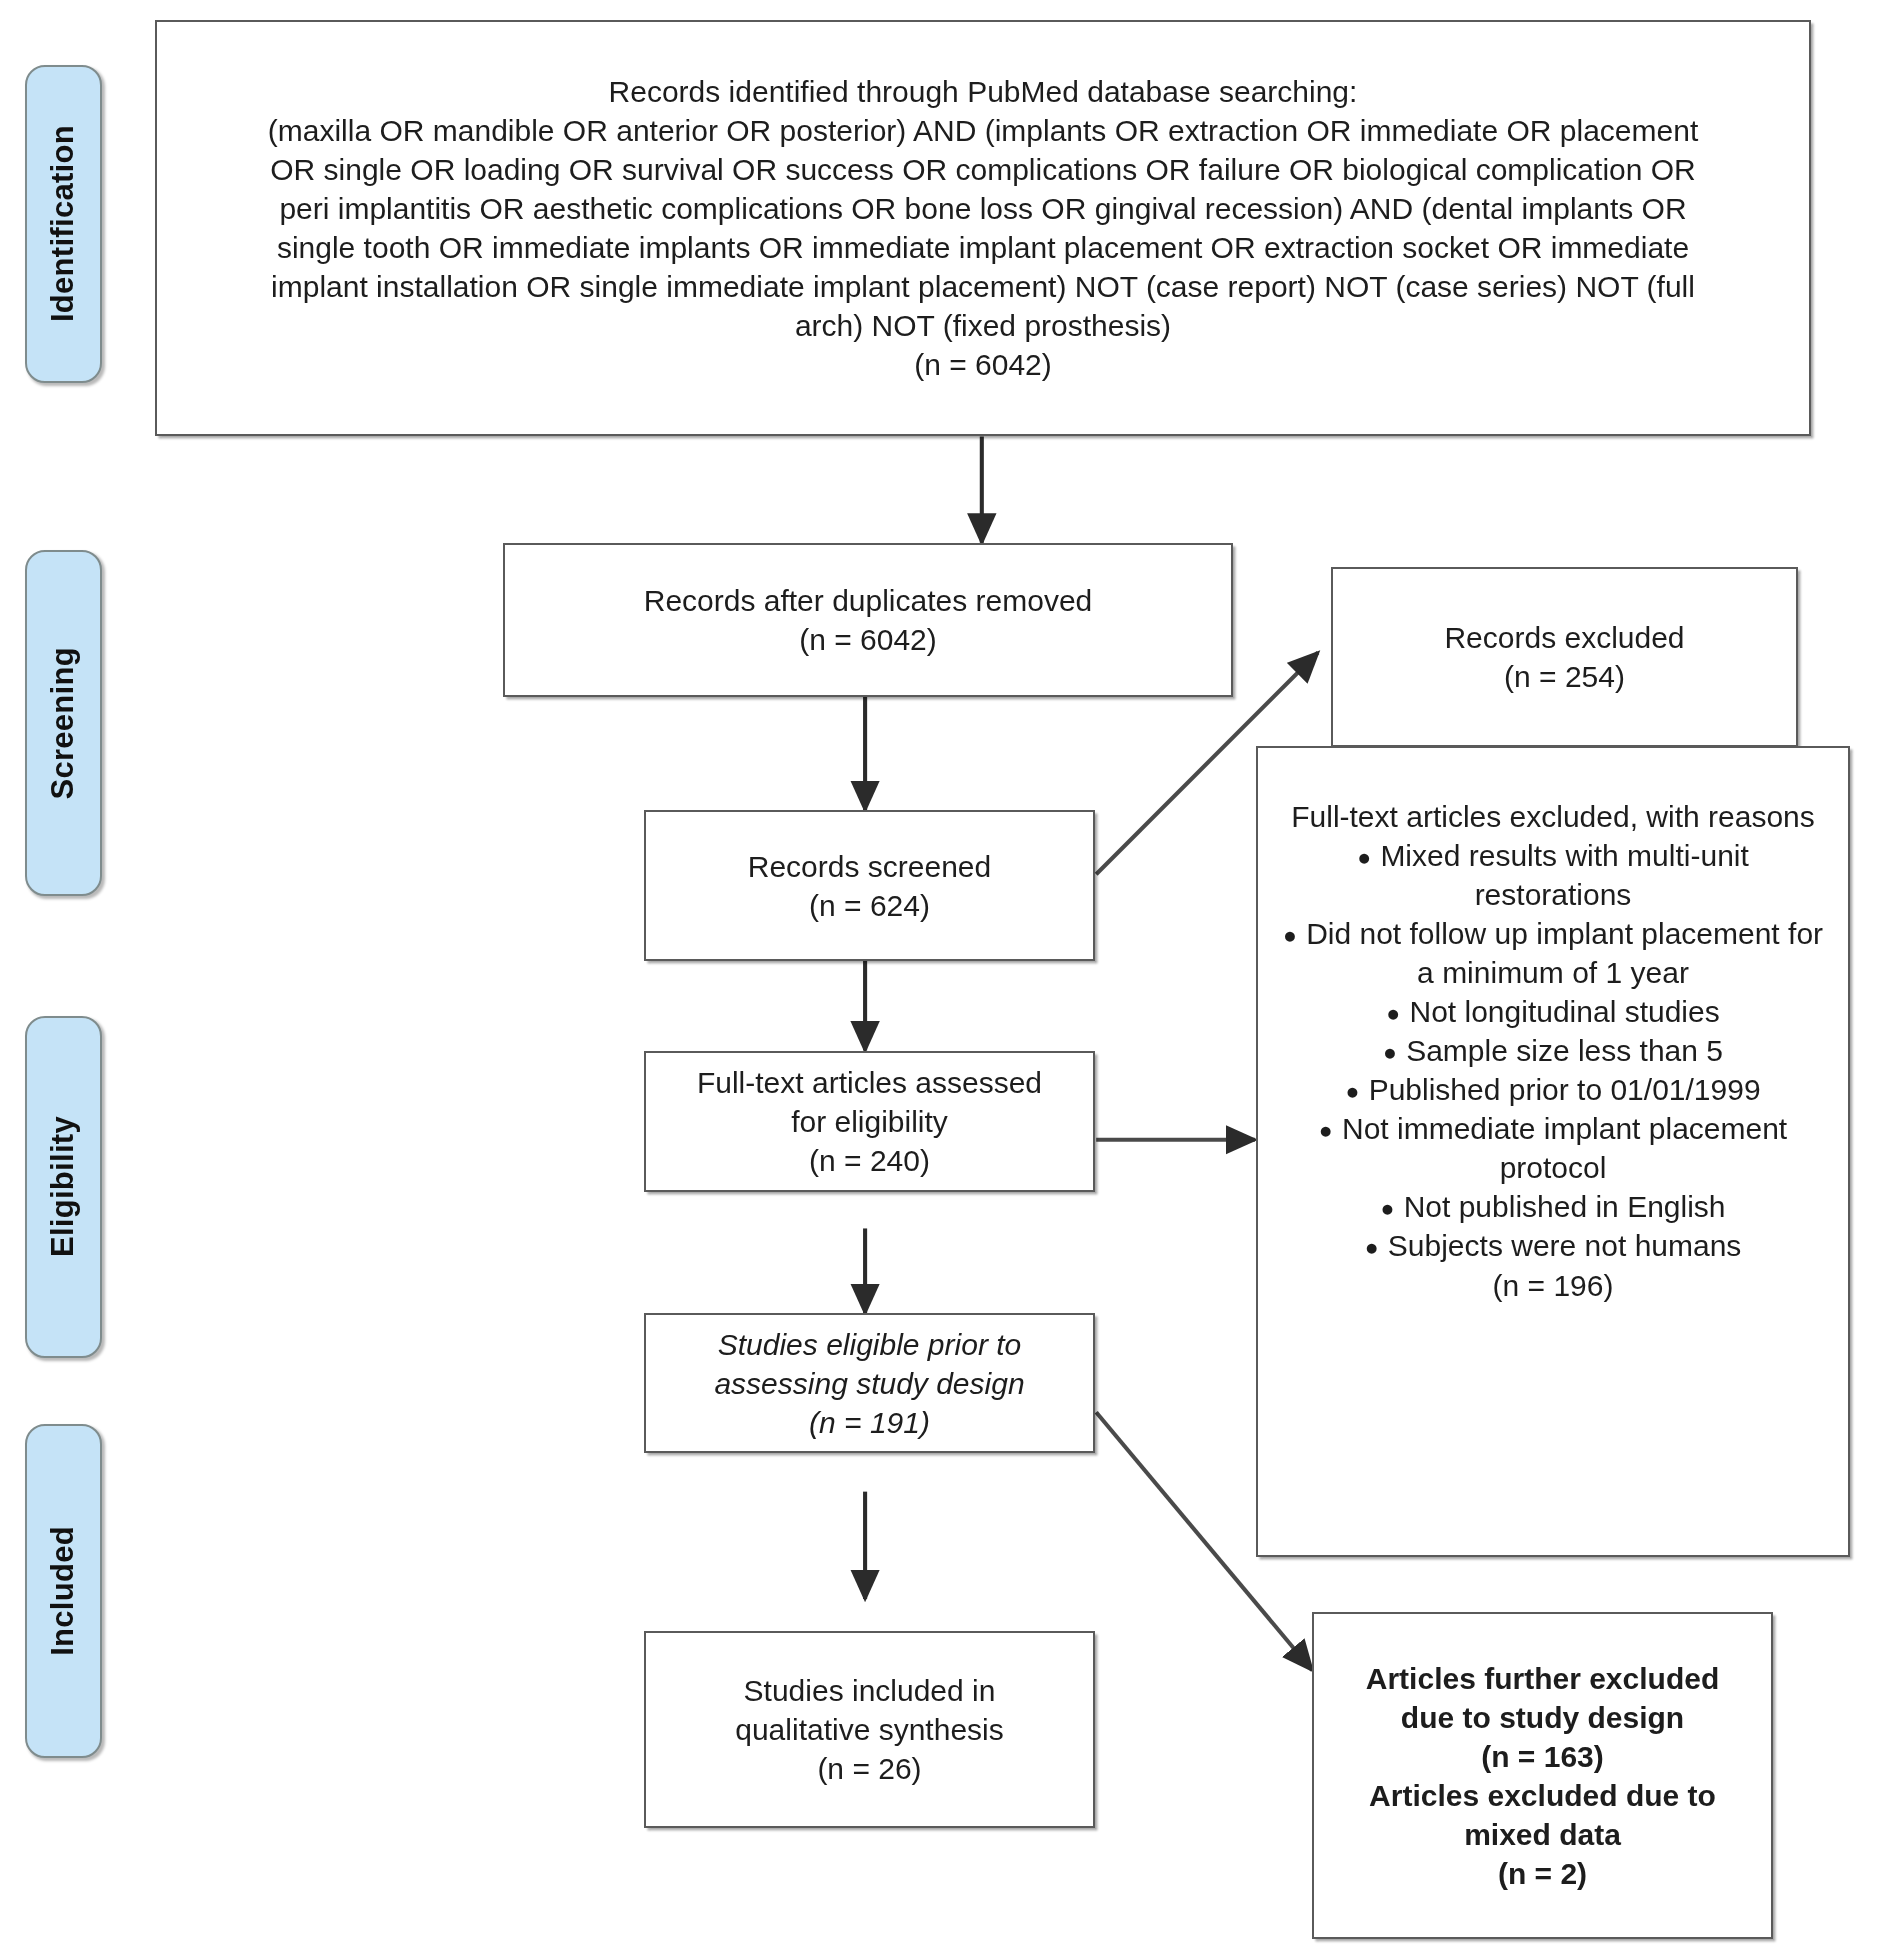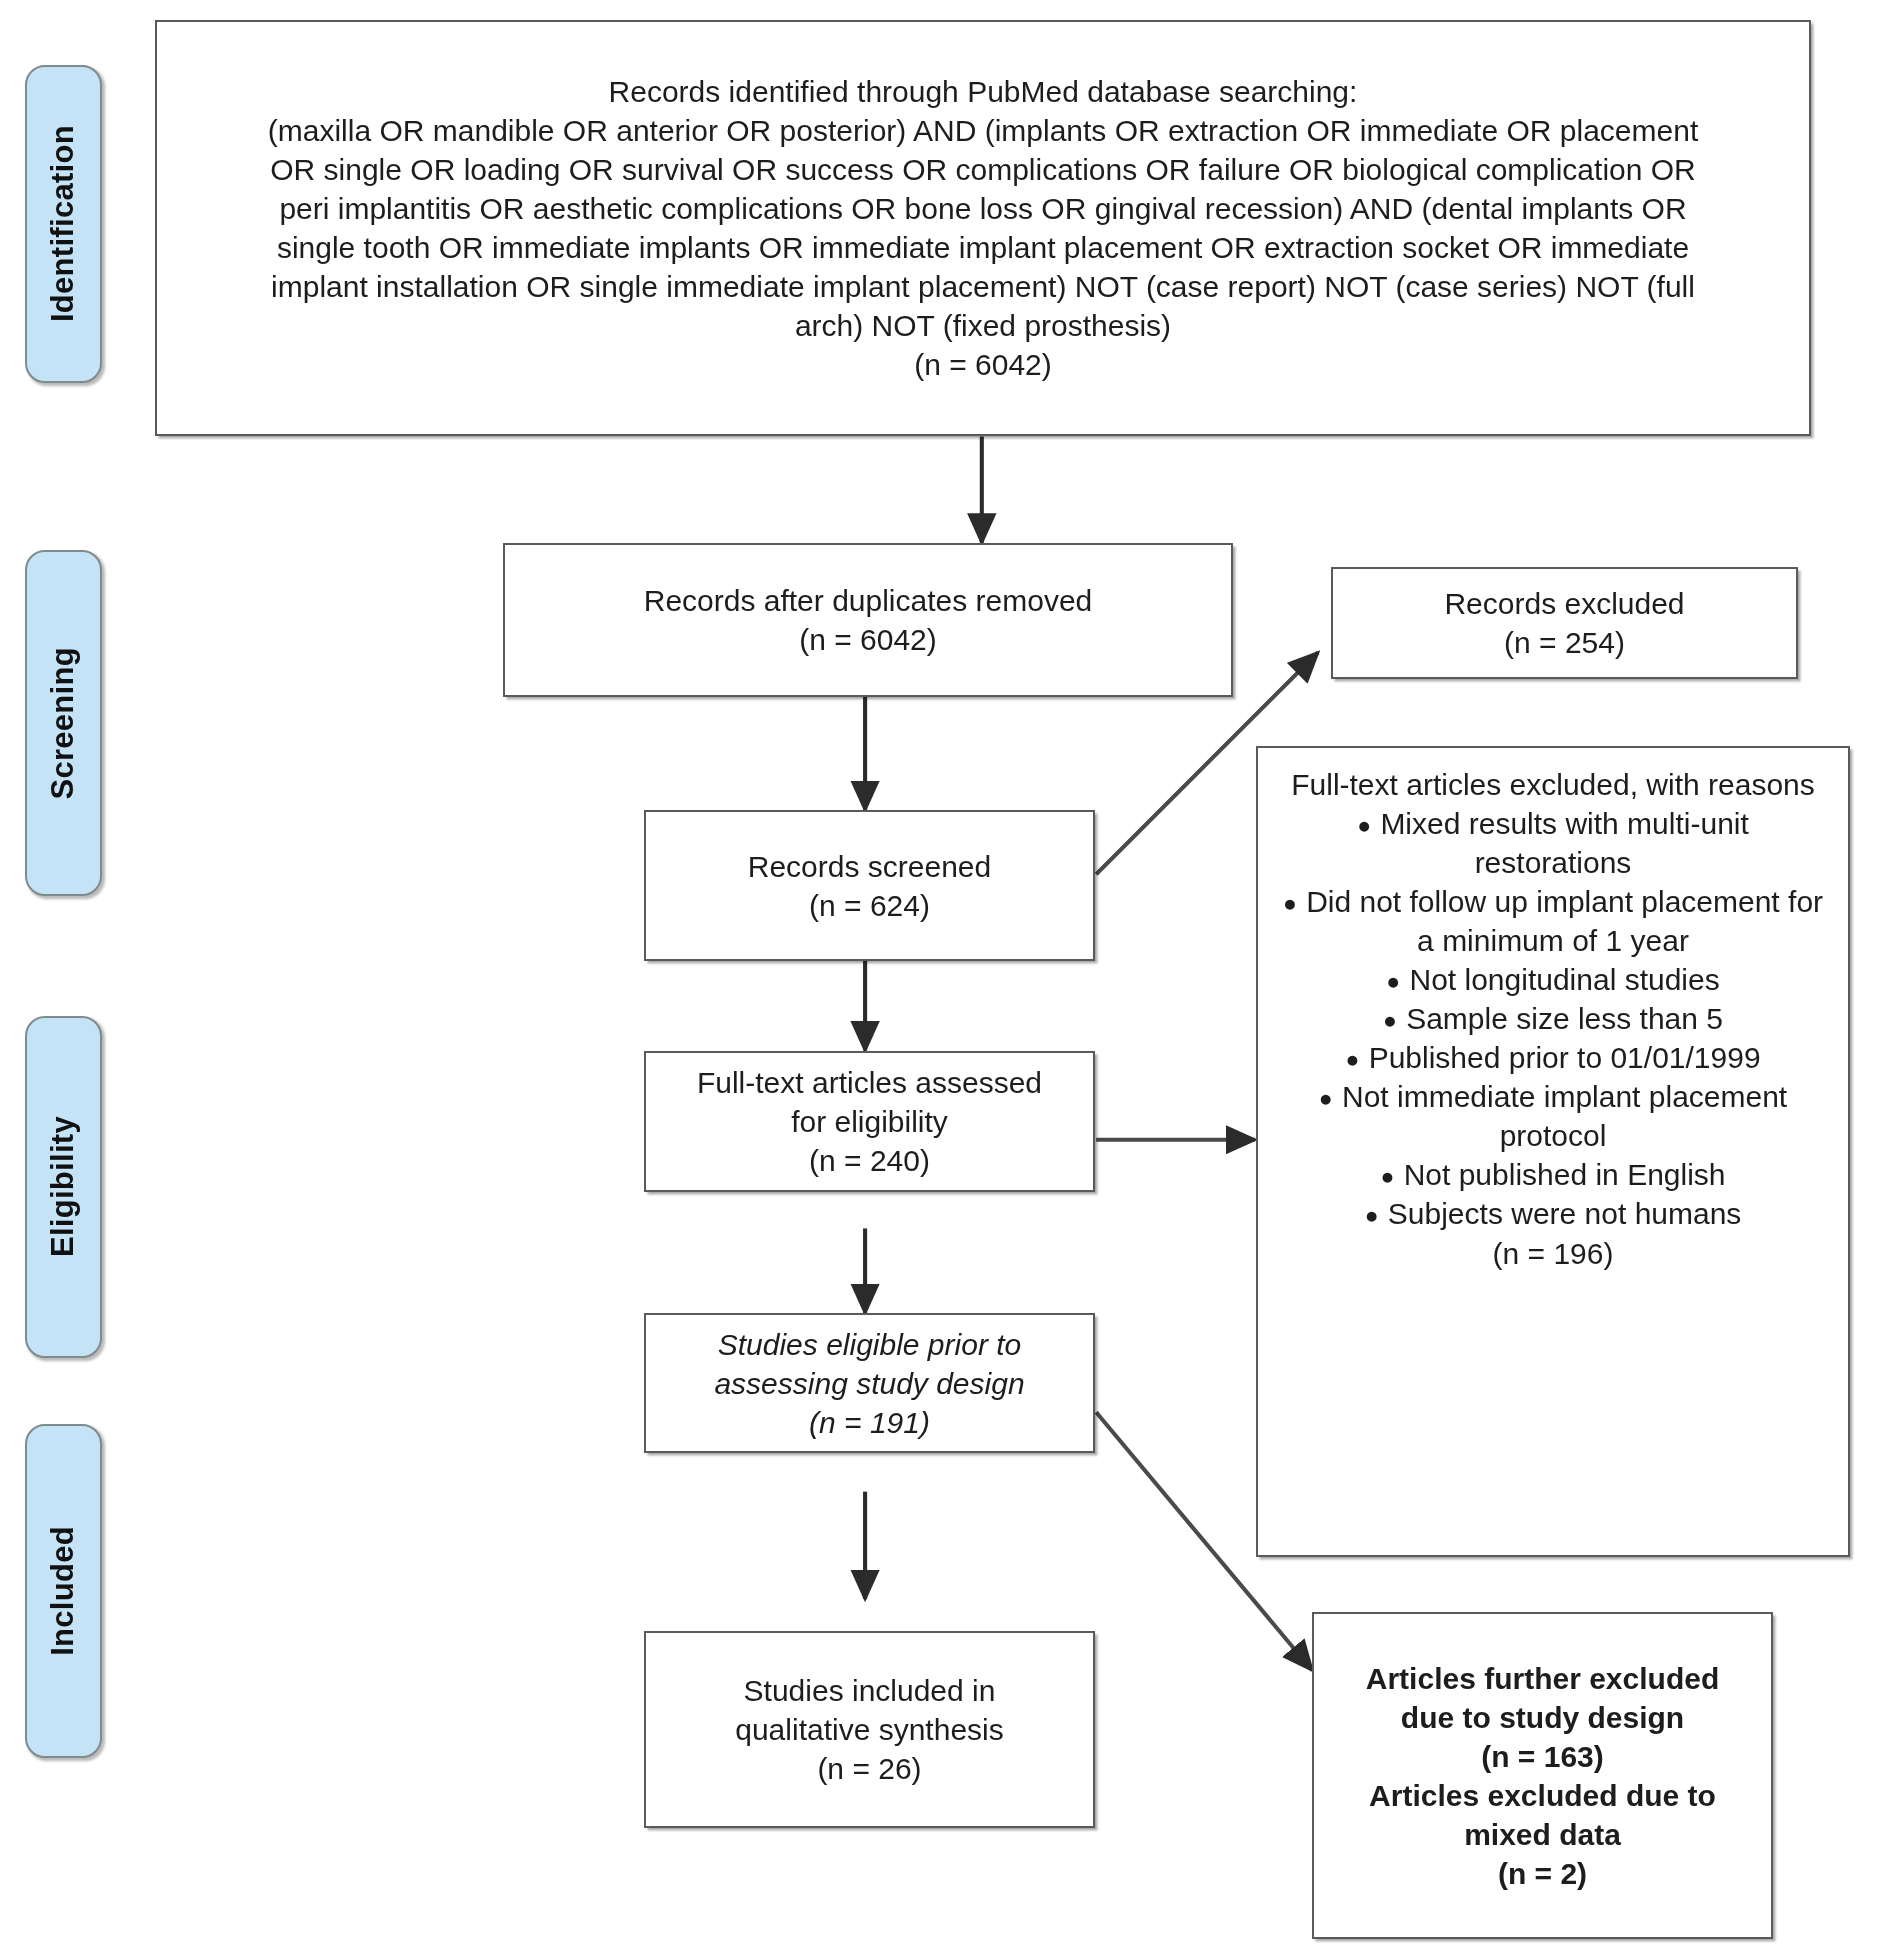--- a/index.html
+++ b/index.html
@@ -74,20 +74,21 @@
     flex-direction: column;
     align-items: center;
     justify-content: flex-start;
   }
   .reasons-box .heading {
     font-size: 30px;
     line-height: 1.28;
     text-align: center;
     color: #1d1d1d;
     width: 100%;
+    margin-top: 32px;
   }
   .reasons-box ul {
     list-style: none;
     margin: 0;
     padding: 0;
     width: 100%;
   }
   .reasons-box li {
     position: relative;
     font-size: 30px;
@@ -179,21 +180,21 @@
     </div>
   </div>
 
   <div class="flow-box" style="left:503px; top:543px; width:730px; height:154px;">
     <div class="txt">
       <span class="ln">Records after duplicates removed</span>
       <span class="ln">(n = 6042)</span>
     </div>
   </div>
 
-  <div class="flow-box" style="left:1331px; top:567px; width:467px; height:112px;">
+  <div class="flow-box" style="left:1331px; top:567px; width:467px; height:180px;">
     <div class="txt">
       <span class="ln">Records excluded</span>
       <span class="ln">(n = 254)</span>
     </div>
   </div>
 
   <div class="flow-box" style="left:644px; top:810px; width:451px; height:151px;">
     <div class="txt">
       <span class="ln">Records screened</span>
       <span class="ln">(n = 624)</span>

